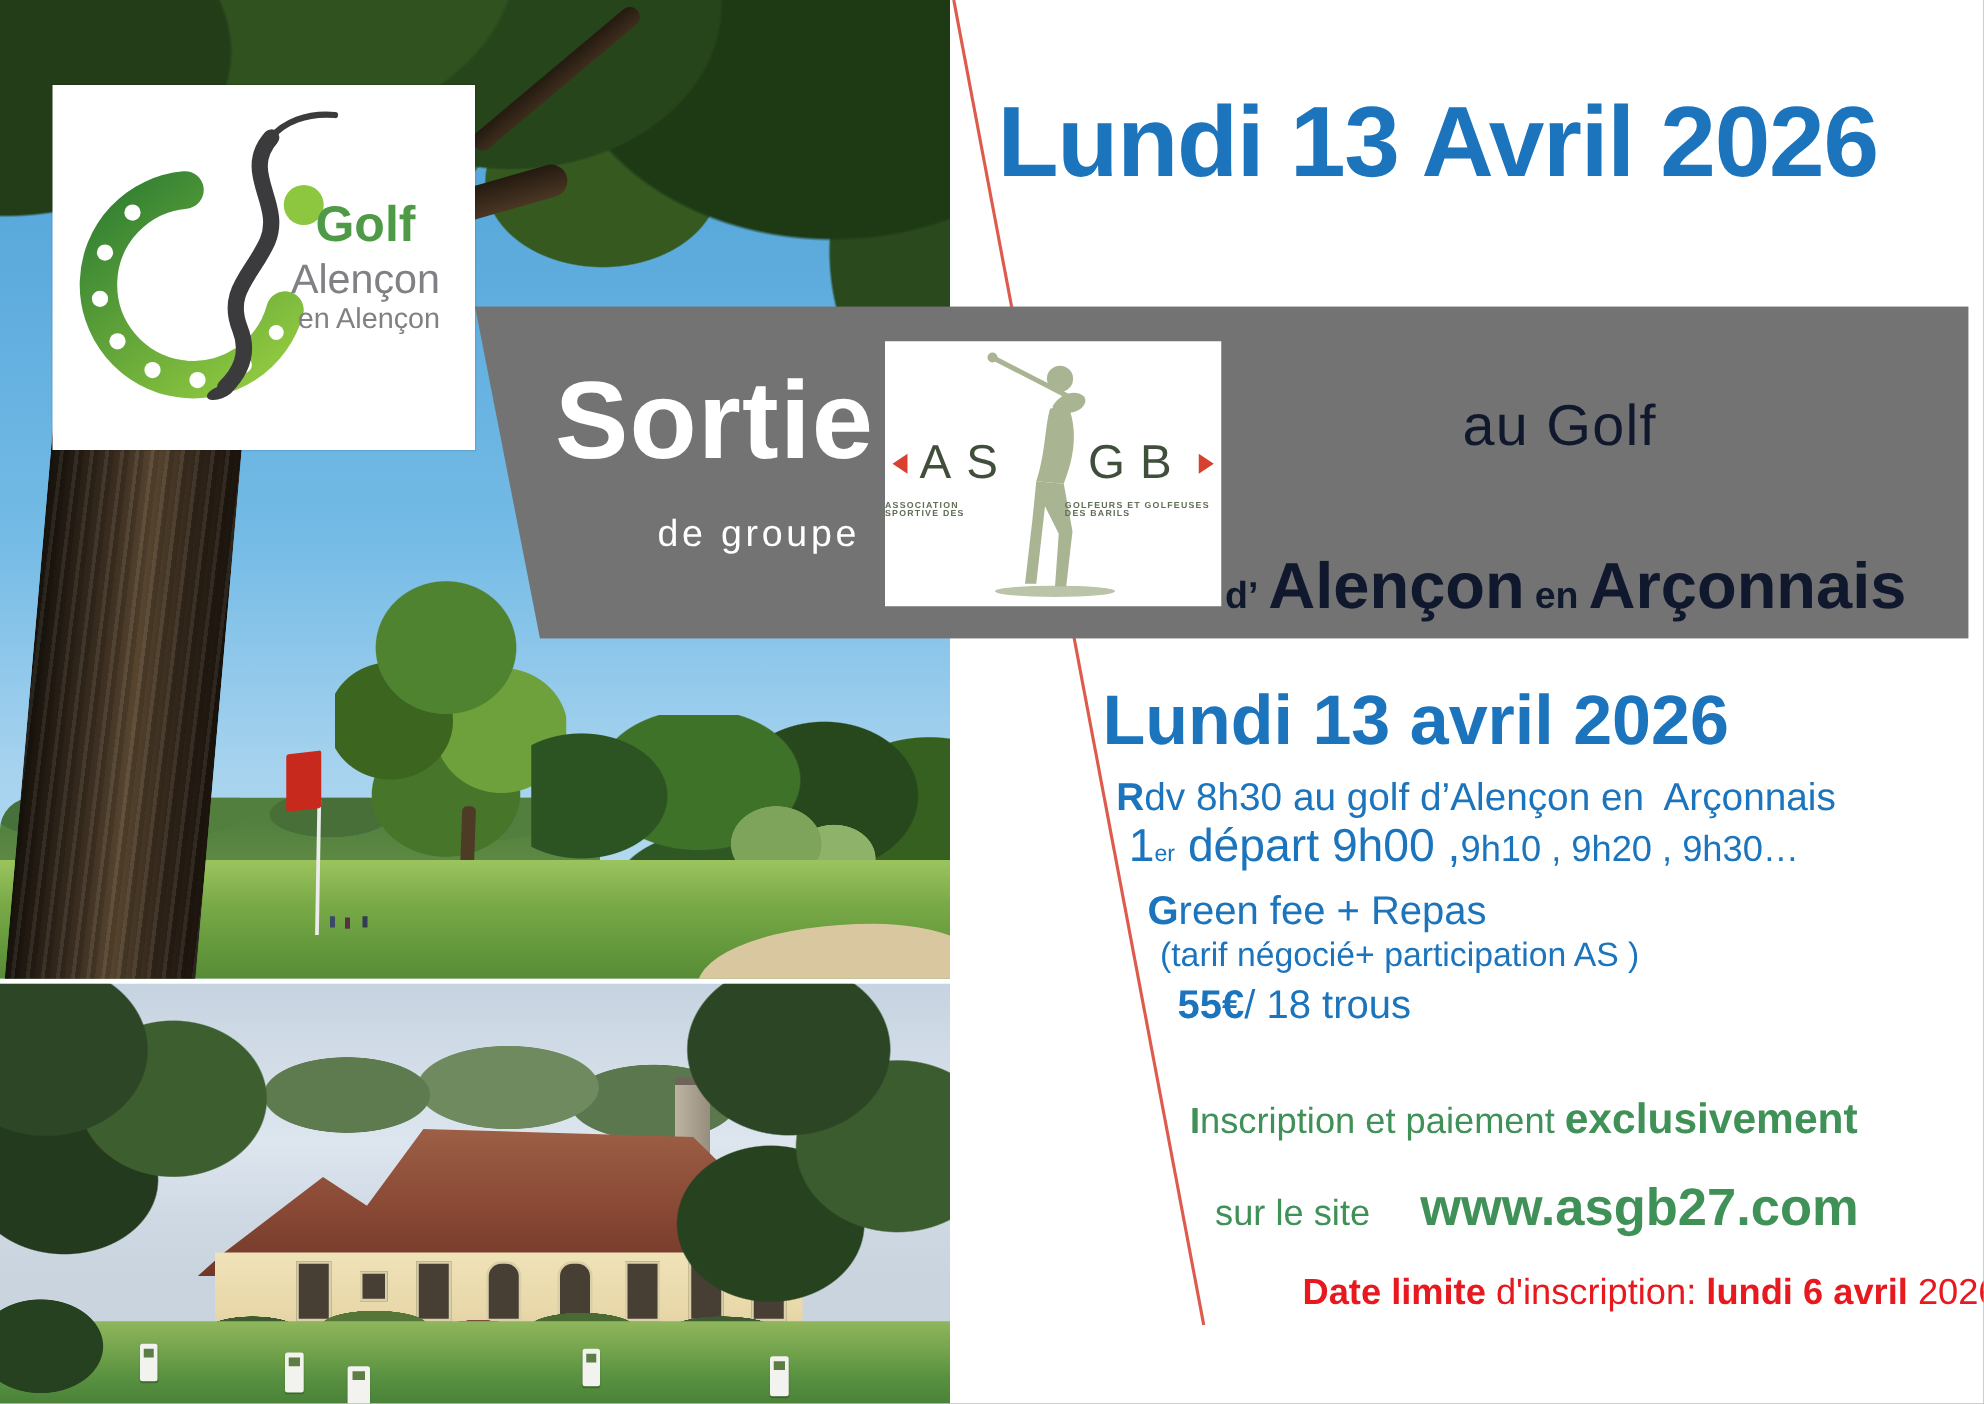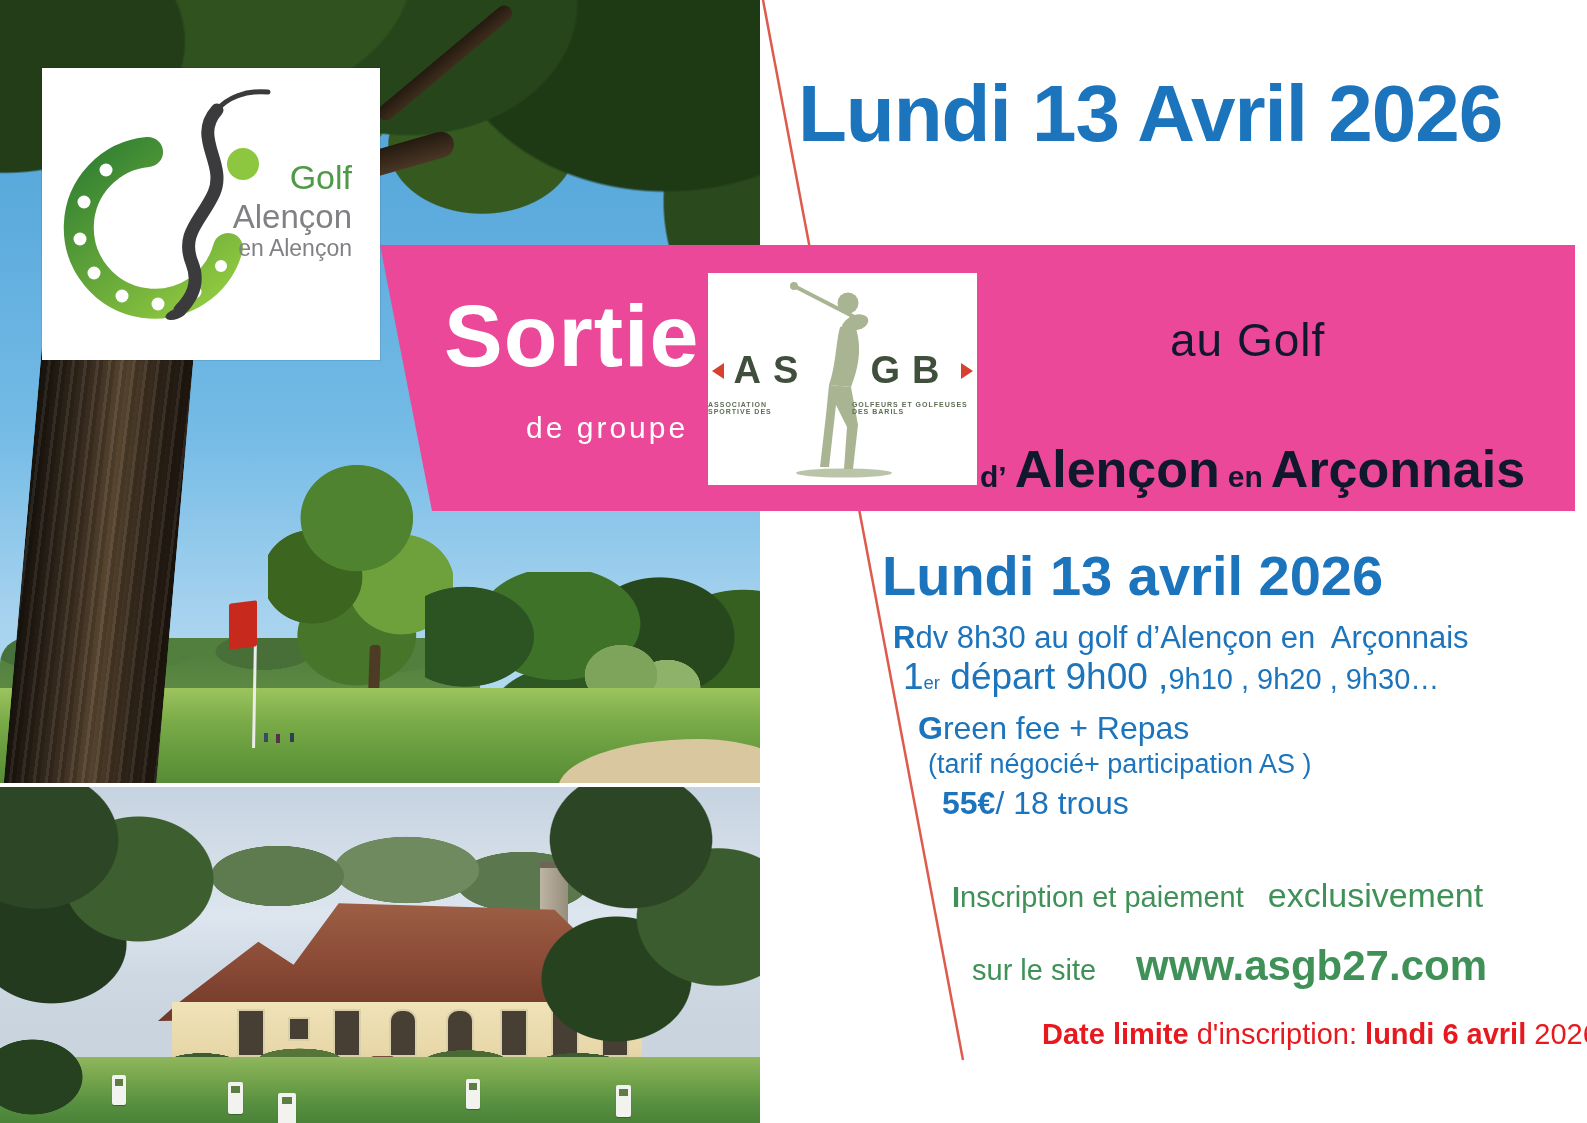--- a/index.html
+++ b/index.html
@@ -107,65 +107,65 @@
     background:linear-gradient(180deg,#8fb65c 0%,#74a44c 35%,#579040 70%,#4a8338 100%);}
   .pb-corner-bush{left:-35px;top:235px;width:150px;height:110px;
     background:radial-gradient(ellipse 80px 60px at 45% 50%,#26411f 0 62%,transparent 63%);}
   .pb-post{background:#f2f2ee;border-radius:2px;box-shadow:0 1px 1px rgba(0,0,0,0.3);}
   .pb-post i{display:block;margin:4px auto 0;width:60%;height:7px;background:#5d7e43;}
 
   
   .redline-svg{left:0;top:0;width:1587px;height:1123px;z-index:2;pointer-events:none;}
 
   
-  .banner{left:380px;top:245px;width:1195px;height:266px;background:#ec4899;z-index:3;
+  .banner{left:380px;top:245px;width:1195px;height:266px;background:#737373;z-index:3;
     clip-path:polygon(0 0,100% 0,100% 100%,52px 100%);}
   .sortie{left:64px;top:40px;font-size:88px;font-weight:700;color:#ffffff;letter-spacing:1px;}
   .de-groupe{left:146px;top:166px;font-size:30px;color:#ffffff;letter-spacing:3px;}
   .au-golf{left:790px;top:68px;font-size:46px;color:#10182e;letter-spacing:1px;}
   .location-line{left:600px;top:194px;display:flex;align-items:baseline;color:#10182e;white-space:pre;}
   .location-line .big{font-size:52px;font-weight:700;}
   .location-line .small{font-size:30px;font-weight:700;margin:0 8px;}
 
   
   .asgb-box{left:328px;top:28px;width:269px;height:212px;background:#ffffff;}
   .asgb-letters{left:0;top:76px;width:269px;display:flex;justify-content:center;align-items:center;gap:10px;}
-  .asgb-letters .ltr{font-size:38px;font-weight:700;color:#3f4f3b;letter-spacing:12px;font-family:"Liberation Sans",sans-serif;}
+  .asgb-letters .ltr{font-size:38px;font-weight:400;color:#3f4f3b;letter-spacing:12px;font-family:"Liberation Sans",sans-serif;}
   .asgb-spacer{width:40px;}
   .tri{width:0;height:0;border-top:8px solid transparent;border-bottom:8px solid transparent;}
   .tri-left{border-right:12px solid #d8402f;}
   .tri-right{border-left:12px solid #d8402f;}
   .asgb-captions{left:0;top:128px;width:269px;display:flex;justify-content:center;gap:52px;}
   .asgb-captions span{font-size:7px;letter-spacing:1px;color:#5f6e55;font-weight:700;}
   .asgb-golfer{left:0;top:0;width:269px;height:212px;}
 
   
   .golf-logo{left:42px;top:68px;width:338px;height:292px;background:#ffffff;z-index:4;
     box-shadow:0 0 0 1px rgba(0,0,0,0.08);}
   .golf-logo-text{right:28px;top:92px;text-align:right;line-height:1;}
-  .golf-logo-text .t1{font-size:34px;color:#4e9a47;font-weight:400;}
+  .golf-logo-text .t1{font-size:40px;color:#4e9a47;font-weight:700;text-align:center;}
   .golf-logo-text .t2{font-size:33px;color:#808184;margin-top:6px;}
   .golf-logo-text .t3{font-size:23px;color:#808184;margin-top:4px;}
 
   
   .z5{z-index:5;}
   .h1-title{left:798px;top:68px;font-size:80px;font-weight:700;color:#1b74bc;letter-spacing:-1px;white-space:pre;}
   .h2-title{left:882px;top:543px;font-size:56px;font-weight:700;color:#1b74bc;white-space:pre;}
   .line{color:#1b74bc;white-space:pre;display:flex;align-items:baseline;}
   .rdv{left:893px;top:620px;font-size:31px;}
   .depart{left:903px;top:656px;font-size:37px;}
   .depart .times{font-size:29px;}
   .depart sup{font-size:0.5em;}
   .greenfee{left:918px;top:710px;font-size:32px;}
   .tarif{left:928px;top:749px;font-size:27px;}
   .price{left:942px;top:785px;font-size:32px;}
   .price .rest{}
   .b{font-weight:700;}
   .insc1{left:952px;top:876px;font-size:29px;color:#3f9157;}
-  .insc1 .xb{font-size:34px;font-weight:400;margin-left:24px;}
+  .insc1 .xb{font-size:34px;font-weight:700;margin-left:8px;}
   .insc2{left:972px;top:942px;font-size:29px;color:#3f9157;}
   .insc2 .site{font-size:42px;font-weight:700;margin-left:40px;}
   .deadline{left:1042px;top:1018px;font-size:29px;color:#e8191e;}
 </style>
 </head>
 <body>
 
 <div class="page">
 
   <div class="abs photo-top">

